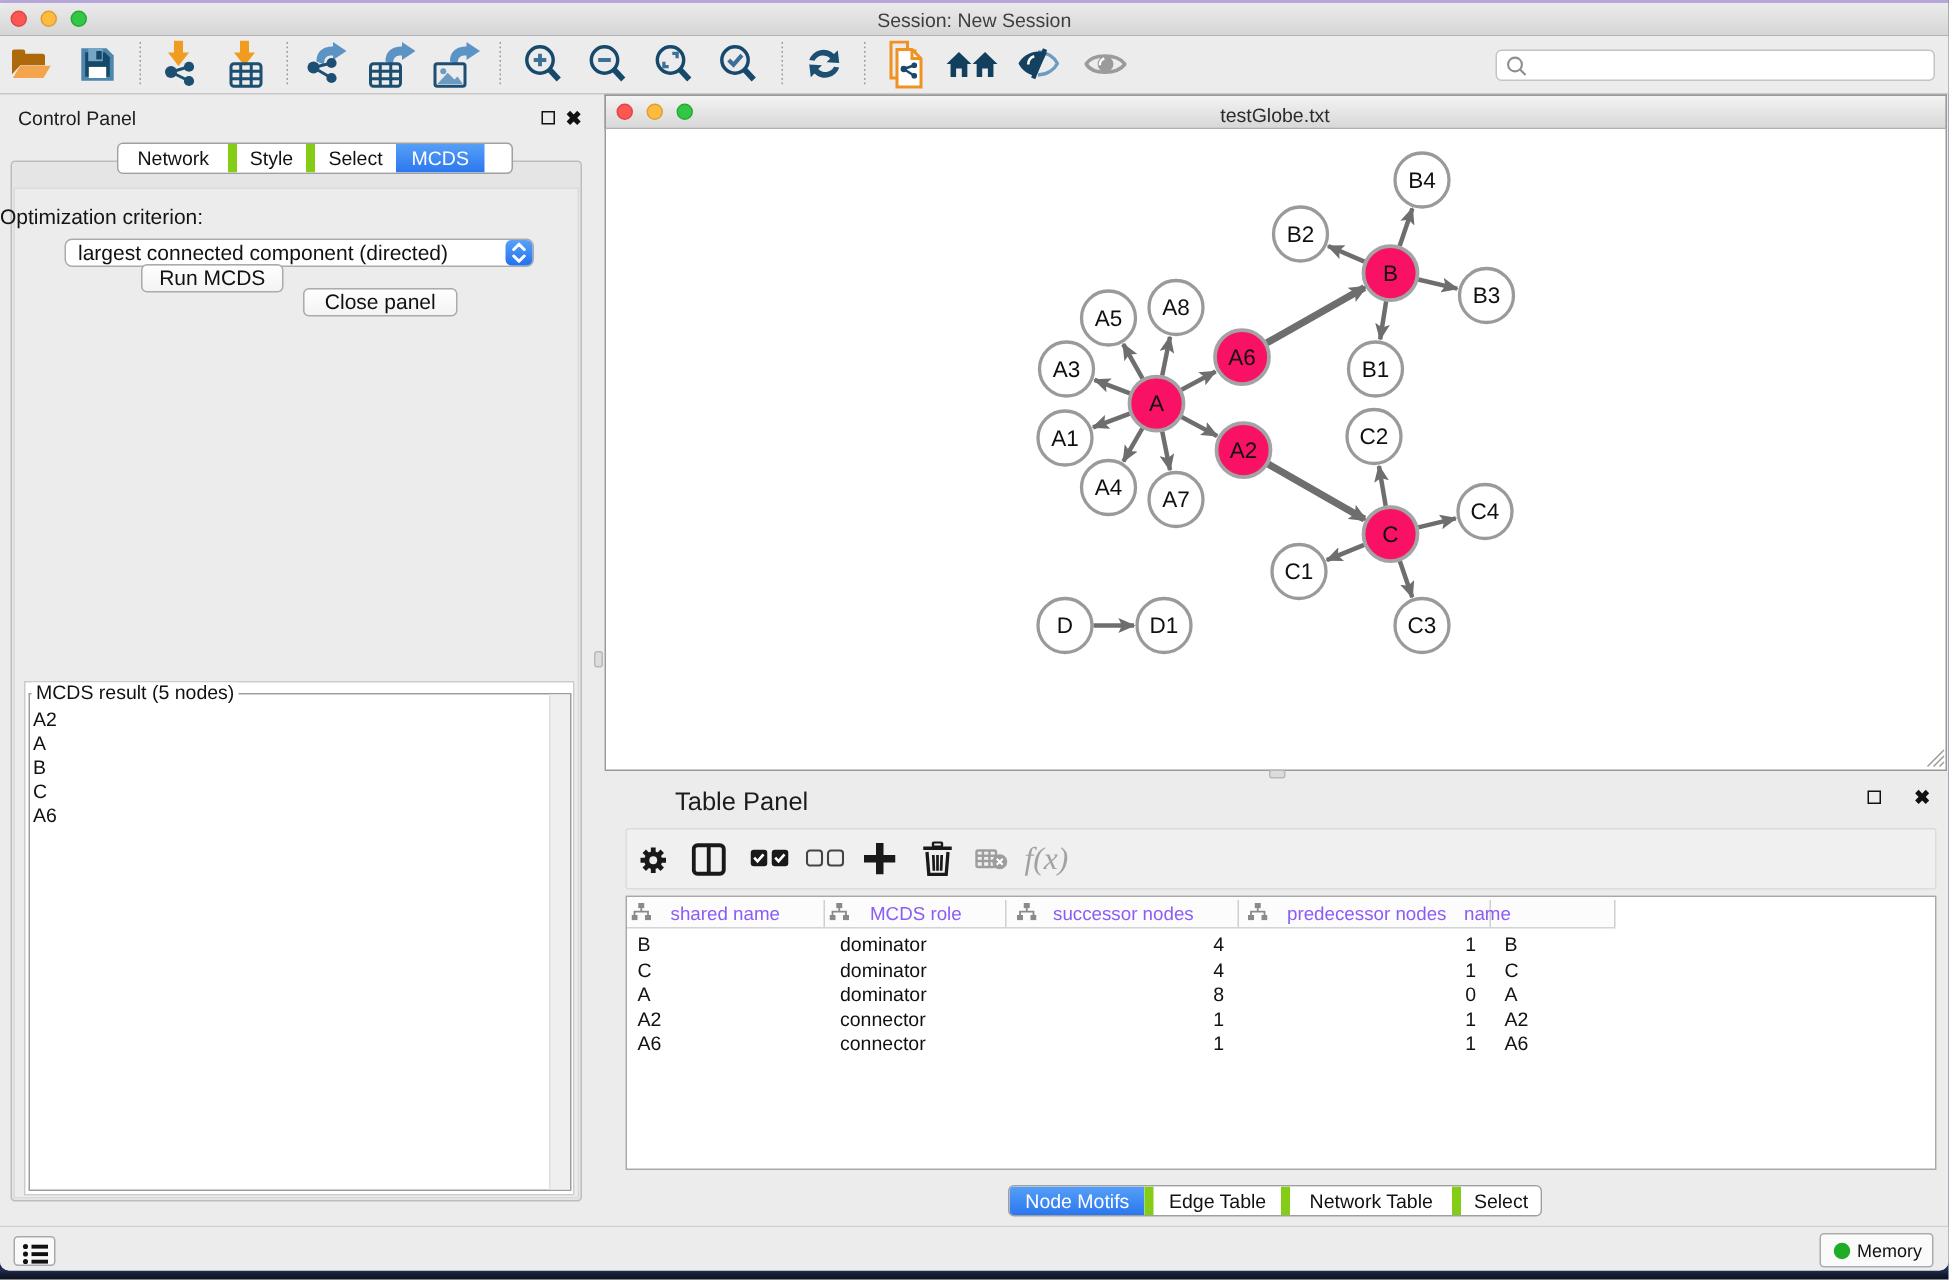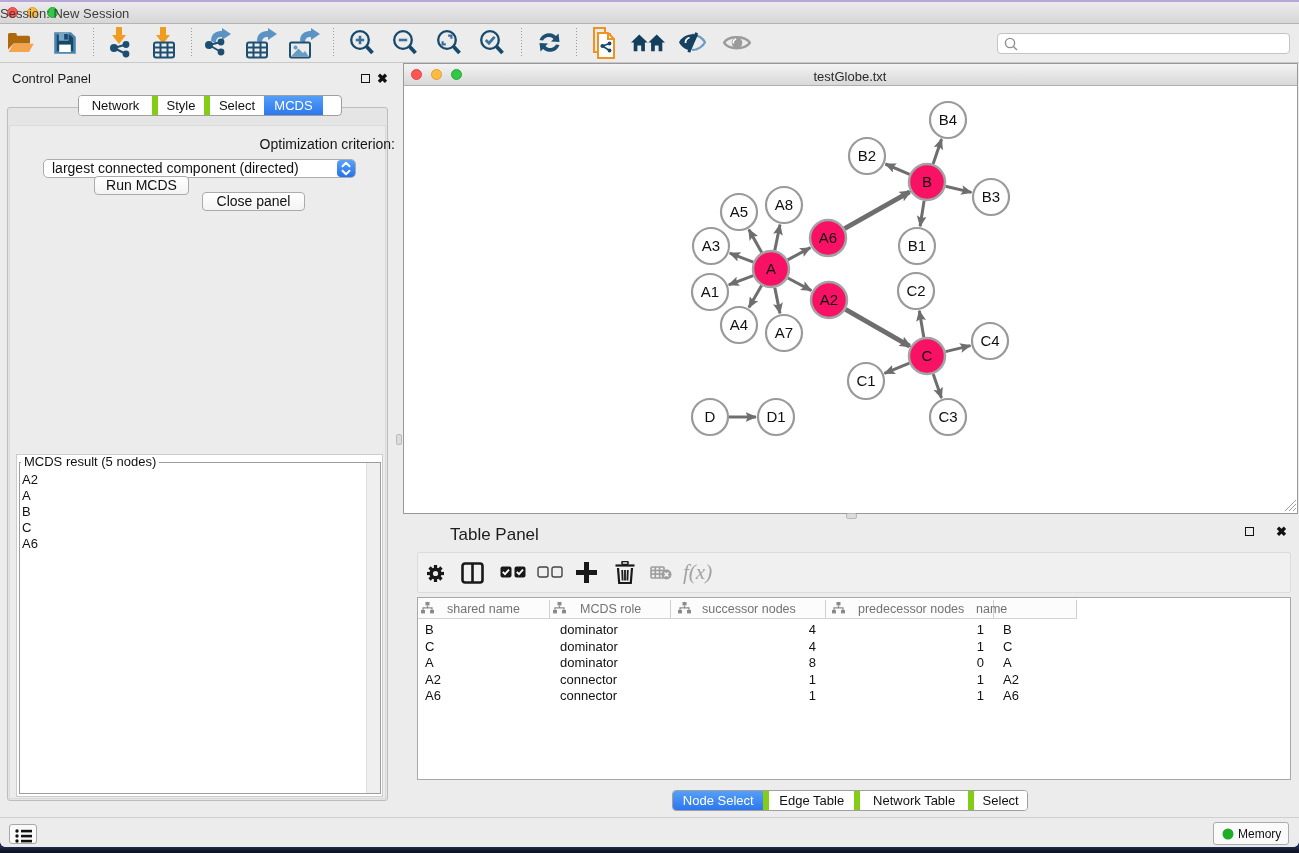--- a/index.html
+++ b/index.html
@@ -5,35 +5,35 @@
 html,body { width:1299px; height:853px; overflow:hidden; }
 body { font-family:"Liberation Sans",sans-serif; background:linear-gradient(#1f2c50 847px, #131a2e 850px, #0d1220 853px); position:relative; }
 .abs { position:absolute; }
 #deskTop { left:0; top:0; width:1299px; height:3px; background:#b7a6d8; }
 #app { left:0; top:2px; width:1299px; height:845px; background:#ececec; border-radius:0 0 6px 6px; }
 #titlebar { left:0; top:2px; width:1299px; height:22px; background:linear-gradient(#ebebeb,#d6d6d6); border-bottom:1px solid #b4b4b4; border-radius:5px 5px 0 0; }
 .tl { position:absolute; width:11px; height:11px; border-radius:50%; top:4.5px; }
 #titlebar .t1 { left:6.5px;  background:#fc5753; border:1px solid #df4744; }
 #titlebar .t2 { left:26.5px; background:#fdbc40; border:1px solid #de9f34; }
 #titlebar .t3 { left:46.5px; background:#33c748; border:1px solid #27aa35; }
-#mainTitle { left:0; top:6px; width:1299px; font-size:13px; color:#3e3e3e; }
+#mainTitle { left:0; top:6px; width:1299px; text-align:center; font-size:13px; color:#3e3e3e; }
 #toolbar { left:0; top:24px; width:1299px; height:39px; background:#ececec; border-bottom:1px solid #c8c8c8; }
 .sep { position:absolute; top:28px; height:30px; width:1px; background-image:linear-gradient(#9a9a9a 1px, transparent 1px); background-size:1px 3px; }
 #searchbox { left:997px; top:33px; width:293px; height:21px; background:#fff; border:1px solid #c4c4c4; border-radius:4px; }
 
 #cpTitle { left:12px; top:71px; font-size:13px; color:#1c1c1c; }
 .maxbox { position:absolute; width:9px; height:9px; border:1.5px solid #111; }
 .xicon { position:absolute; font-size:13px; font-weight:bold; color:#111; }
 .tabgroup { position:absolute; display:flex; height:21px; border:1px solid #9f9f9f; border-radius:4px; overflow:hidden; background:#fff; }
 .tabgroup .tab { height:100%; display:flex; align-items:center; justify-content:center; font-size:13px; color:#111; background:#fff; border-left:6px solid #84cc16; }
 .tabgroup .tab:first-child { border-left:none; }
 .tabgroup .tab.sel { background:linear-gradient(#559ff8,#2c77ee); color:#fff; border-left:none; }
 #cpContent { left:7px; top:107px; width:381px; height:694px; border:1px solid #bdbdbd; border-radius:3px; background:#e5e5e5; }
 #cpInner { left:9px; top:125px; width:377px; height:674px; background:#ececec; border:1px solid #dadada; }
-#optLabel { left:0px; top:136px; width:395px; text-align:right; font-size:14px; color:#141414; }
+#optLabel { left:0px; top:136px; width:395px; text-align:left; font-size:14px; color:#141414; }
 #dropdown { left:43px; top:159px; width:313px; height:19px; background:#fff; border:1px solid #ababab; border-radius:5px; font-size:14px; color:#111; line-height:17px; padding-left:8px; }
 #ddStepper { left:337px; top:160px; width:18px; height:17px; background:linear-gradient(#5ba1f9,#2372ec); border-radius:4px; }
 .btn { position:absolute; height:19px; background:linear-gradient(#ffffff,#f3f3f3); border:1px solid #ababab; border-radius:4px; font-size:14px; color:#111; text-align:center; line-height:17px; }
 #fieldset { left:16px; top:454px; width:367px; height:343px; background:#fff; border:1px solid #cccccc; }
 #fieldsetInner { left:19px; top:462px; width:362px; height:332px; border:1px solid #9d9d9d; }
 #fsLegendWrap { left:21px; top:455px; background:#fff; padding:0 3px; font-size:13px; color:#111; height:14px; line-height:14px; }
 #fsScroll { left:366px; top:463px; width:14px; height:330px; background:#efefef; border-left:1px solid #dedede; }
 .fsItem { position:absolute; left:22px; font-size:13px; color:#111; }
 
 .grip { position:absolute; background:#dcdcdc; border:1px solid #b9b9b9; border-radius:2px; }
@@ -43,21 +43,21 @@
 #netTitlebar .t1 { left:7px; background:#fc5753; border:1px solid #df4744; }
 #netTitlebar .t2 { left:27px; background:#fdbc40; border:1px solid #de9f34; }
 #netTitlebar .t3 { left:47px; background:#33c748; border:1px solid #27aa35; }
 #netTitle { left:403px; top:69px; width:894px; text-align:center; font-size:13px; color:#2b2b2b; }
 
 #tpTitle { left:419px; top:525px; font-size:17px; color:#1c1c1c;margin-left:31px; }
 #tpToolbar { left:417px; top:552px; width:874px; height:41px; background:#f0f0f0; border:1px solid #dcdcdc; border-radius:2px; }
 #tpTable { left:417px; top:597px; width:874px; height:183px; background:#fff; border:1px solid #a8a8a8; }
 #tpHeader { left:418px; top:598px; width:659px; height:21px; background:#fcfcfc; border-bottom:1px solid #d4d4d4; }
 .hsep { position:absolute; top:600px; height:18px; width:1px; background:#d0d0d0; }
-.hlabel { position:absolute; top:602px; font-size:12.5px; color:#737373; }
+.hlabel { position:absolute; top:602px; font-size:12.5px; color:#8b5cf6; }
 .cell { position:absolute; font-size:13px; color:#111; }
 
 #statusbar { left:0; top:817px; width:1299px; height:30px; background:#ececec; border-top:1px solid #cfcfcf; border-radius:0 0 6px 6px; }
 #listBtn { left:9px; top:824px; width:28px; height:20px; background:#fafafa; border:1px solid #a9a9a9; border-radius:3px; }
 #memBtn { left:1213px; top:822px; width:76px; height:23px; background:#fafafa; border:1px solid #ababab; border-radius:3px; font-size:12px; color:#111; }
 text { font-family:"Liberation Sans",sans-serif; }
 </style></head>
 <body>
 <div id="deskTop" class="abs"></div>
 <div id="app" class="abs"></div>
@@ -440,21 +440,21 @@
 <div class="cell" style="left:560px;top:672px">connector</div>
 <div class="cell" style="left:751px;top:672px;width:65px;text-align:right">1</div>
 <div class="cell" style="left:919px;top:672px;width:65px;text-align:right">1</div>
 <div class="cell" style="left:1003px;top:672px">A2</div>
 <div class="cell" style="left:425px;top:688px">A6</div>
 <div class="cell" style="left:560px;top:688px">connector</div>
 <div class="cell" style="left:751px;top:688px;width:65px;text-align:right">1</div>
 <div class="cell" style="left:919px;top:688px;width:65px;text-align:right">1</div>
 <div class="cell" style="left:1003px;top:688px">A6</div>
 <div class="tabgroup" style="left:672px;top:790px;width:356px">
-<div class="tab sel" style="width:91px">Node Select</div>
+<div class="tab sel" style="width:91px">Node Motifs</div>
     <div class="tab" style="width:91px">Edge Table</div>
     <div class="tab" style="width:115px">Network Table</div>
     <div class="tab" style="width:59px">Select</div>
 </div>
 
 <div id="statusbar" class="abs"></div>
 <div id="listBtn" class="abs"><svg width="26" height="18" style="margin:2px 0 0 4px">
       <circle cx="3" cy="4" r="1.7" fill="#111"></circle>
       <circle cx="3" cy="9" r="1.7" fill="#111"></circle>
       <circle cx="3" cy="14" r="1.7" fill="#111"></circle>

